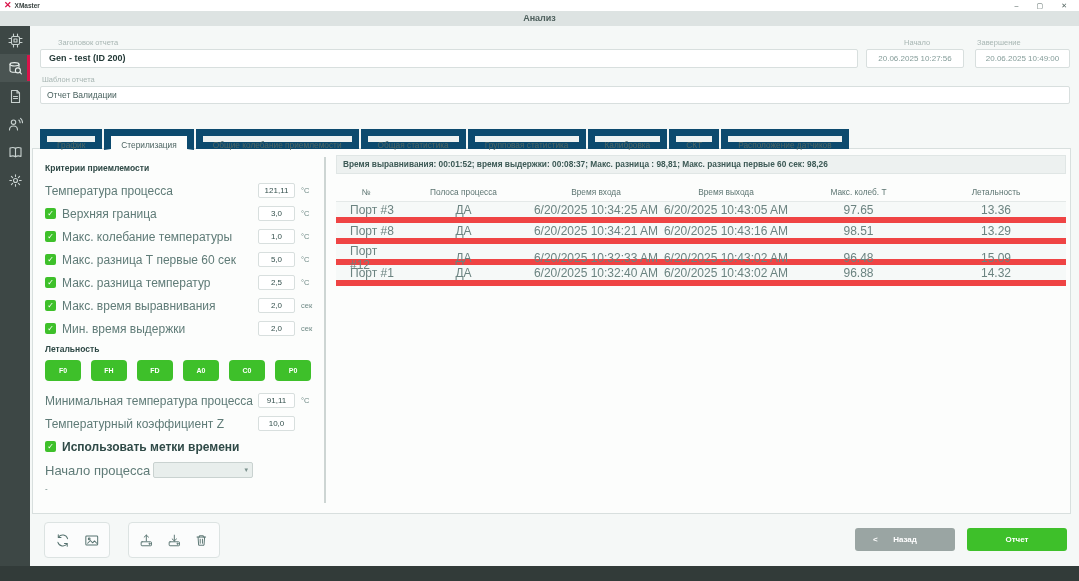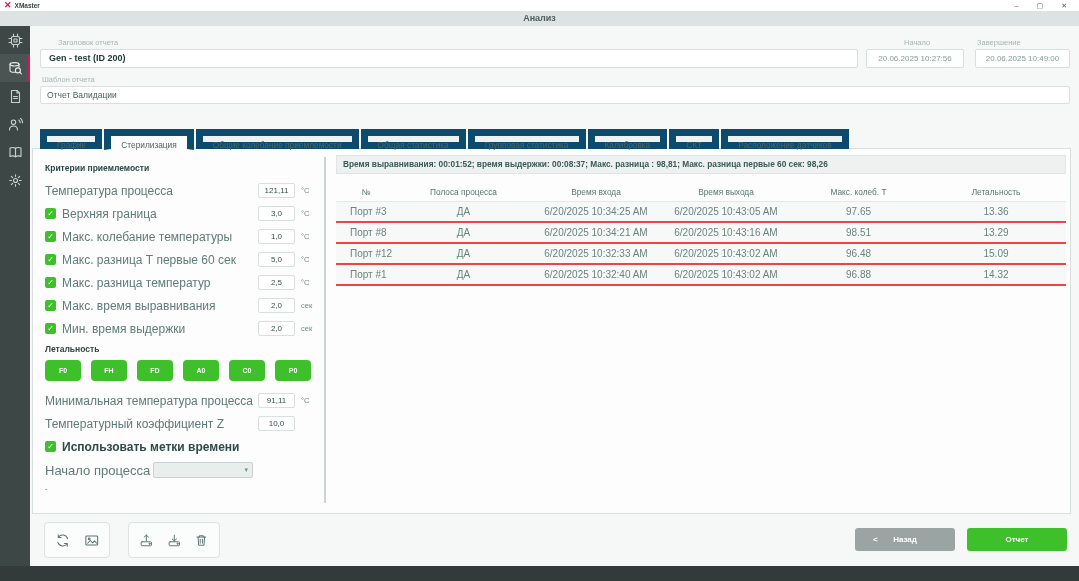--- a/index.html
+++ b/index.html
@@ -61,21 +61,21 @@
   .vdivider { position:absolute; left:291px; top:8px; bottom:10px; width:2px; background:#cdd5d3; }
 
   
   .results { position:absolute; left:303px; top:6px; width:730px; }
   .summary { height:19px; background:#edf1f0; border:1px solid #e0e6e5; font-size:8.3px; font-weight:600; color:#3c5955; line-height:17px; padding-left:6px; white-space:nowrap; overflow:hidden; }
   .rtable { margin-top:8px; width:730px; border-collapse:collapse; }
   .rtable .hrow div, .rtable .drow div { display:inline-block; }
   .grid-row { display:grid; grid-template-columns:60px 135px 130px 130px 135px 140px; align-items:center; }
   .hrow { height:20px; font-size:8.3px; color:#5d7572; border-bottom:1px solid #e4e9e8; }
   .hrow div { text-align:center; }
-  .drow { height:21px; font-size:10px; color:#6b8380; background:#f6f9f8; border-bottom:2px solid #ef4444; cursor:default; }
+  .drow { height:21px; font-size:12px; color:#6b8380; background:#f6f9f8; border-bottom:6px solid #ef4444; cursor:default; }
   .drow div { text-align:center; }
   .drow div:first-child, .cell-left { text-align:left !important; padding-left:14px; }
 
   
   .toolgroup { position:absolute; top:496px; height:36px; border:1px solid #dce3e2; border-radius:4px; background:#fbfcfc; display:flex; align-items:center; gap:13px; padding:0 10px; }
   .toolgroup svg { stroke:#577370; fill:none; stroke-width:1.1; stroke-linecap:round; stroke-linejoin:round; cursor:pointer; }
   .btn-back { position:absolute; left:825px; top:502px; width:100px; height:23px; background:#9aa5a3; border:none; border-radius:3px; color:#fff; font-weight:bold; font-size:8px; font-family:"Liberation Sans",sans-serif; cursor:pointer; }
   .btn-back .chev { position:absolute; left:18px; top:0; line-height:23px; font-size:8px; }
   .btn-report { position:absolute; left:937px; top:502px; width:100px; height:23px; background:#3ec02a; border:none; border-radius:3px; color:#fff; font-weight:bold; font-size:8px; font-family:"Liberation Sans",sans-serif; cursor:pointer; }
 </style>

